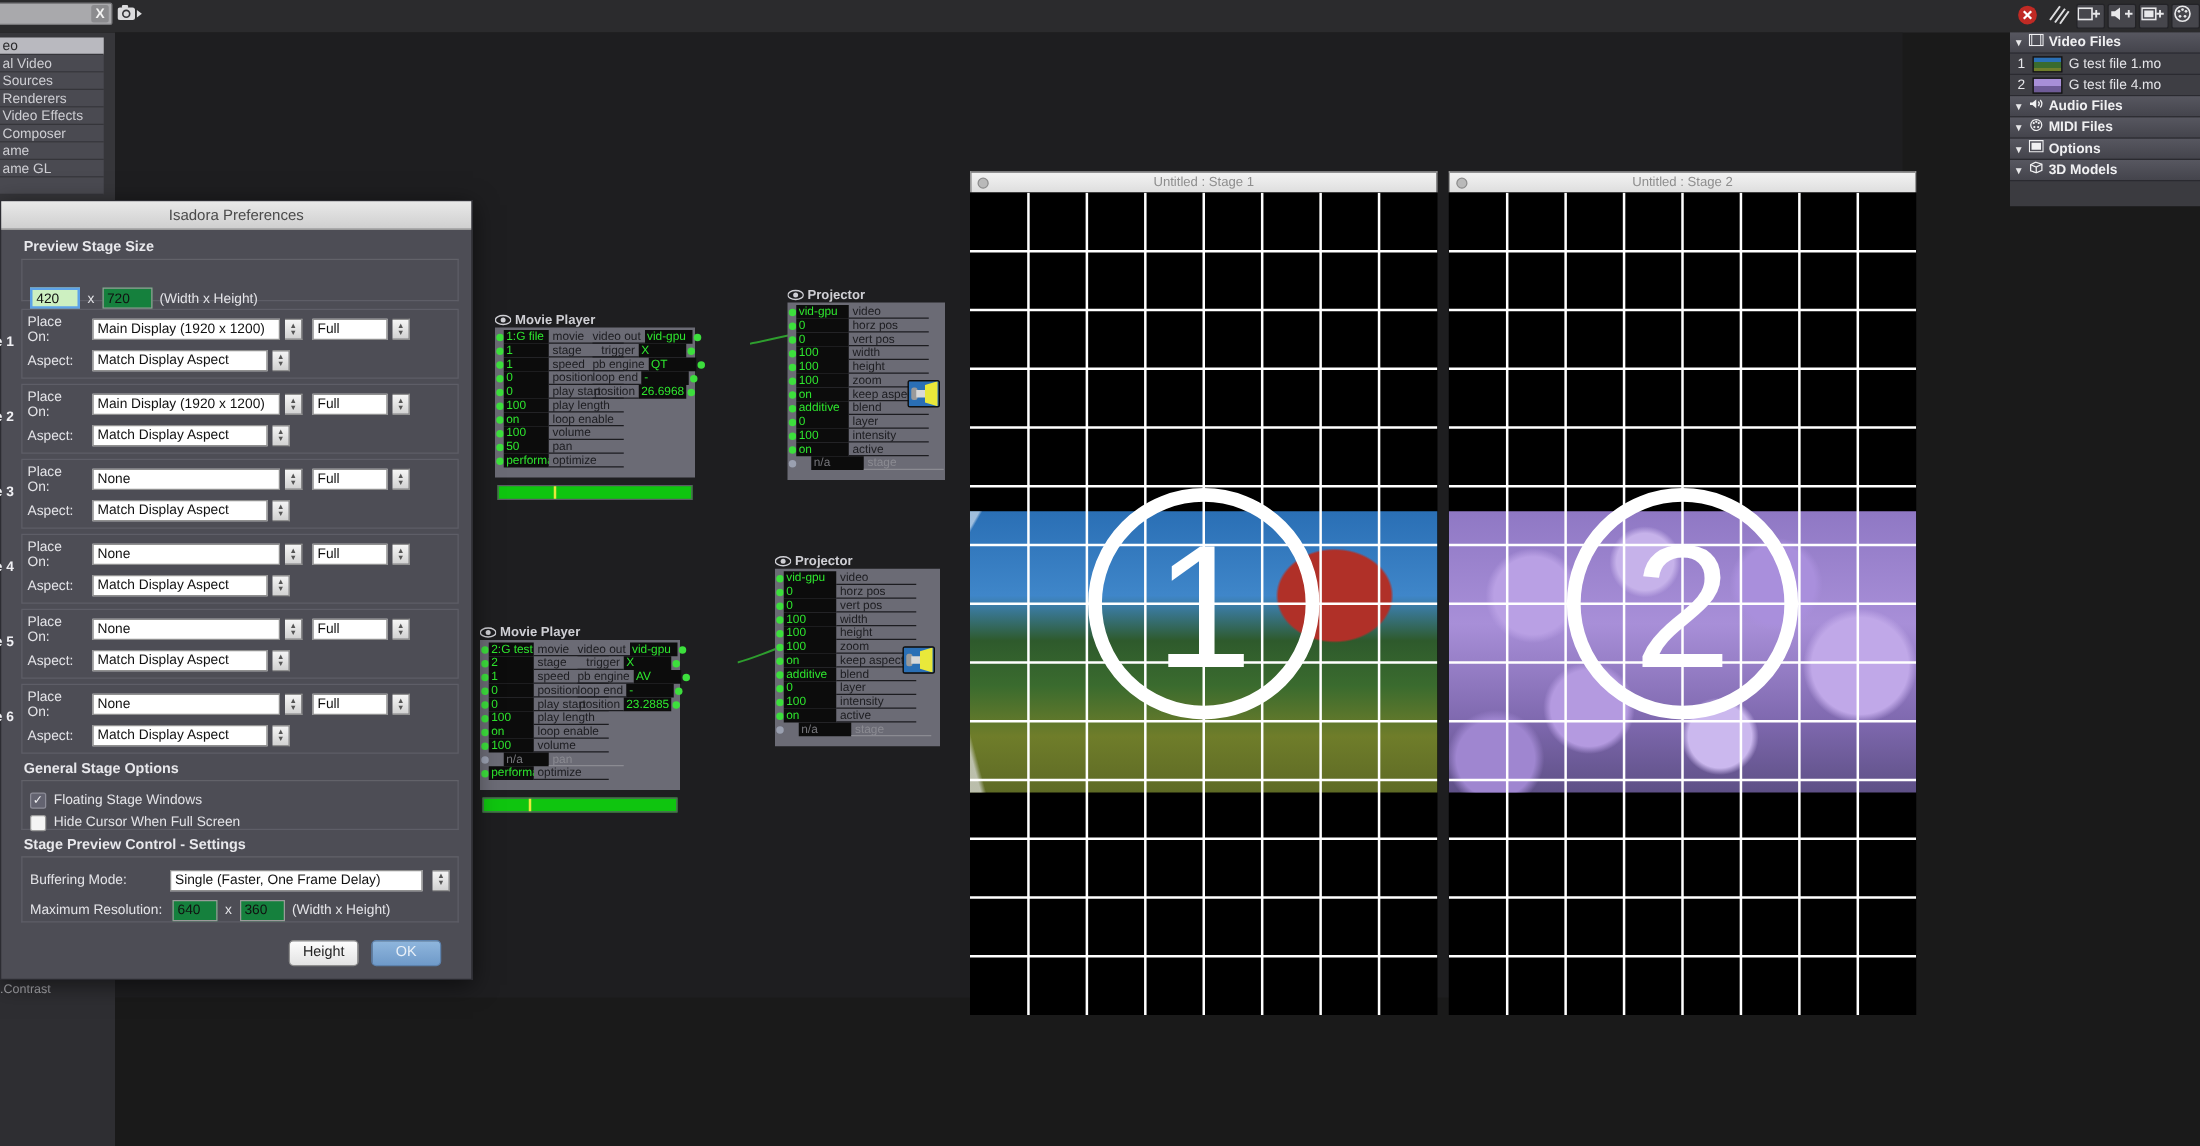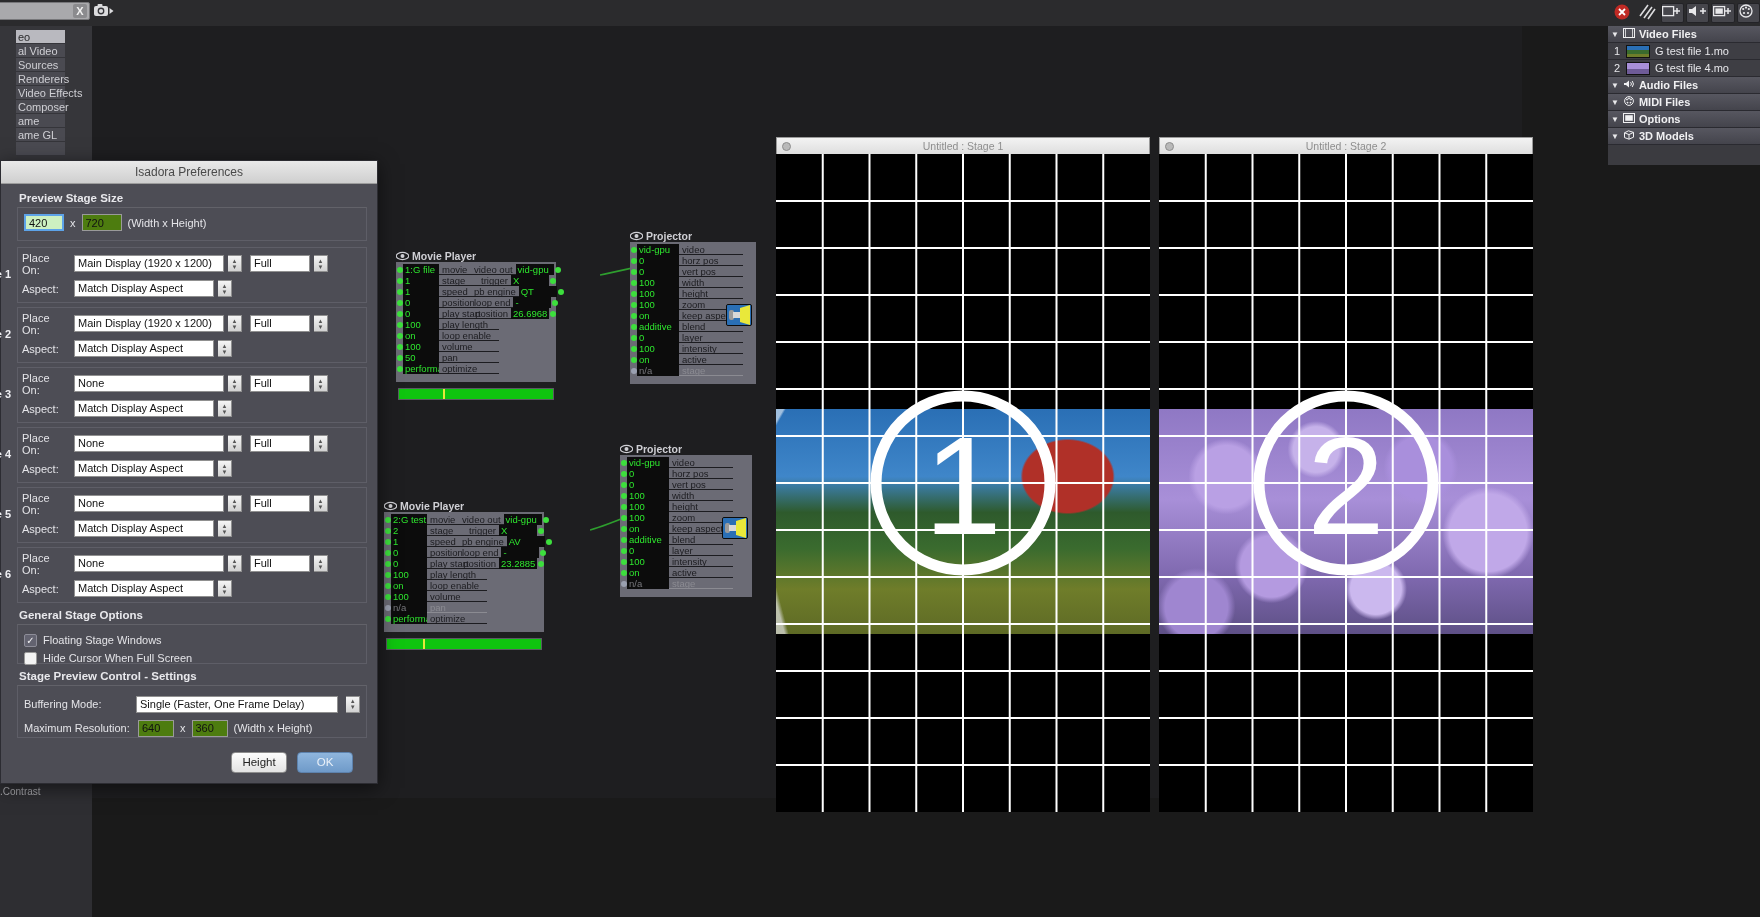--- a/index.html
+++ b/index.html
@@ -23,21 +23,21 @@
   .search-x {
     position:absolute; right:2px; top:1px; width:14px; height:14px;
     background:#8b8b8e; border-radius:2px; color:#f2f2f2;
     font-size:11px; line-height:14px; text-align:center; font-weight:bold;
   }
   .cam-icon {
     position:absolute; left:94px; top:3px; color:#d8d8da; font-size:15px; line-height:16px;
   }
 
   .leftlist {
-    position:absolute; left:0; top:30px; width:65px; height:130px;padding-left:16px;
+    position:absolute; left:0; top:30px; width:83px; height:130px;
   }
   .leftlist .row {
     height:14px; line-height:14px; margin-bottom:0px;
     background:#4a4a51; color:#cfcfd4; font-size:11px;
     padding-left:2px; border-bottom:1px solid #35353a; white-space:nowrap;
   }
   .leftlist .row.sel { background:#b9b9bf; color:#2b2b2d; }
 
   .leftpanel-bg {
     position:absolute; left:0; top:26px; width:92px; height:772px;
@@ -73,21 +73,21 @@
   .prow { position:relative; height:11px; display:flex; align-items:stretch; }
   .dot {
     width:6px; height:6px; border-radius:50%; background:#9aa0b0;
     margin-top:2.5px; margin-left:1px; flex:0 0 auto;
   }
   .dot.green { background:#3ddf3d; }
   .ival {
     background:#0c0c0c; color:#2ee62e; font-size:9.5px; line-height:11px;
     padding:0 2px; overflow:hidden; white-space:nowrap; flex:0 0 auto;
   }
-  .ival.na { color:#77777c; }
+  .ival.na { color:#77777c;margin-left:12px; }
   .iname {
     color:#1c1c20; font-size:9.5px; line-height:11px; padding-left:3px;
     border-bottom:1px solid #1c1c20; flex:1 1 auto; white-space:nowrap;
   }
   .iname.dim { color:#8b8b92; border-bottom-color:#8b8b92; }
   .oname {
     color:#1c1c20; font-size:9.5px; line-height:11px; text-align:right;
     padding-right:3px; border-bottom:1px solid #1c1c20; flex:1 1 auto; white-space:nowrap;
   }
   .oval {
@@ -200,21 +200,21 @@
   .tab.active { background:linear-gradient(#c9c9c9,#b2b2b2); }
   .sectitle {
     color:#e8e8ec; font-size:11.5px; font-weight:bold; margin:8px 0 3px 18px;
   }
   .panelbox {
     margin:0 10px 0 16px; border:1px solid #5e5e67; border-top-color:#626269;
     padding:6px 6px 6px 6px;
   }
   .row { display:flex; align-items:center; }
   .txtfield {
-    background:#4d7c0f; border:1px solid #9a9a9a; height:17px;
+    background:#15803d; border:1px solid #9a9a9a; height:17px;
     font-size:11px; line-height:15px; padding:0 3px; color:#111;
   }
   .txtfield.focus { border:2px solid #5da3e8; background:#cdf0c1; }
   .lbl { color:#e4e4e8; font-size:11px; }
   .stage-group {
     margin:0 10px 0 16px; border:1px solid #5e5e67;
     padding:3px 4px; position:relative; height:56px;
   }
   .stage-label {
     position:absolute; left:-46px; top:20px; width:44px; text-align:left;
@@ -829,21 +829,21 @@
       <span>3D Models</span>
     </div>
   </div>
 
   <div class="dlg">
     <div class="dlg-title">Isadora Preferences</div>
 
 
     <div class="sectitle">Preview Stage Size</div>
     <div class="panelbox" style="height:34px;">
-      <div class="row" style="gap:6px;">
+      <div class="row" style="gap:6px;margin-top:16px;">
         <input class="txtfield focus" style="width: 40px;" value="420">
         <span class="lbl">x</span>
         <input class="txtfield" style="width: 40px;" value="720">
         <span class="lbl">(Width x Height)</span>
       </div>
     </div>
 
     <div id="stage-rows" style="margin-top:6px;">
         <div class="stage-group" style="margin-bottom: 4px;">
           <div class="stage-label">Stage 1</div>

